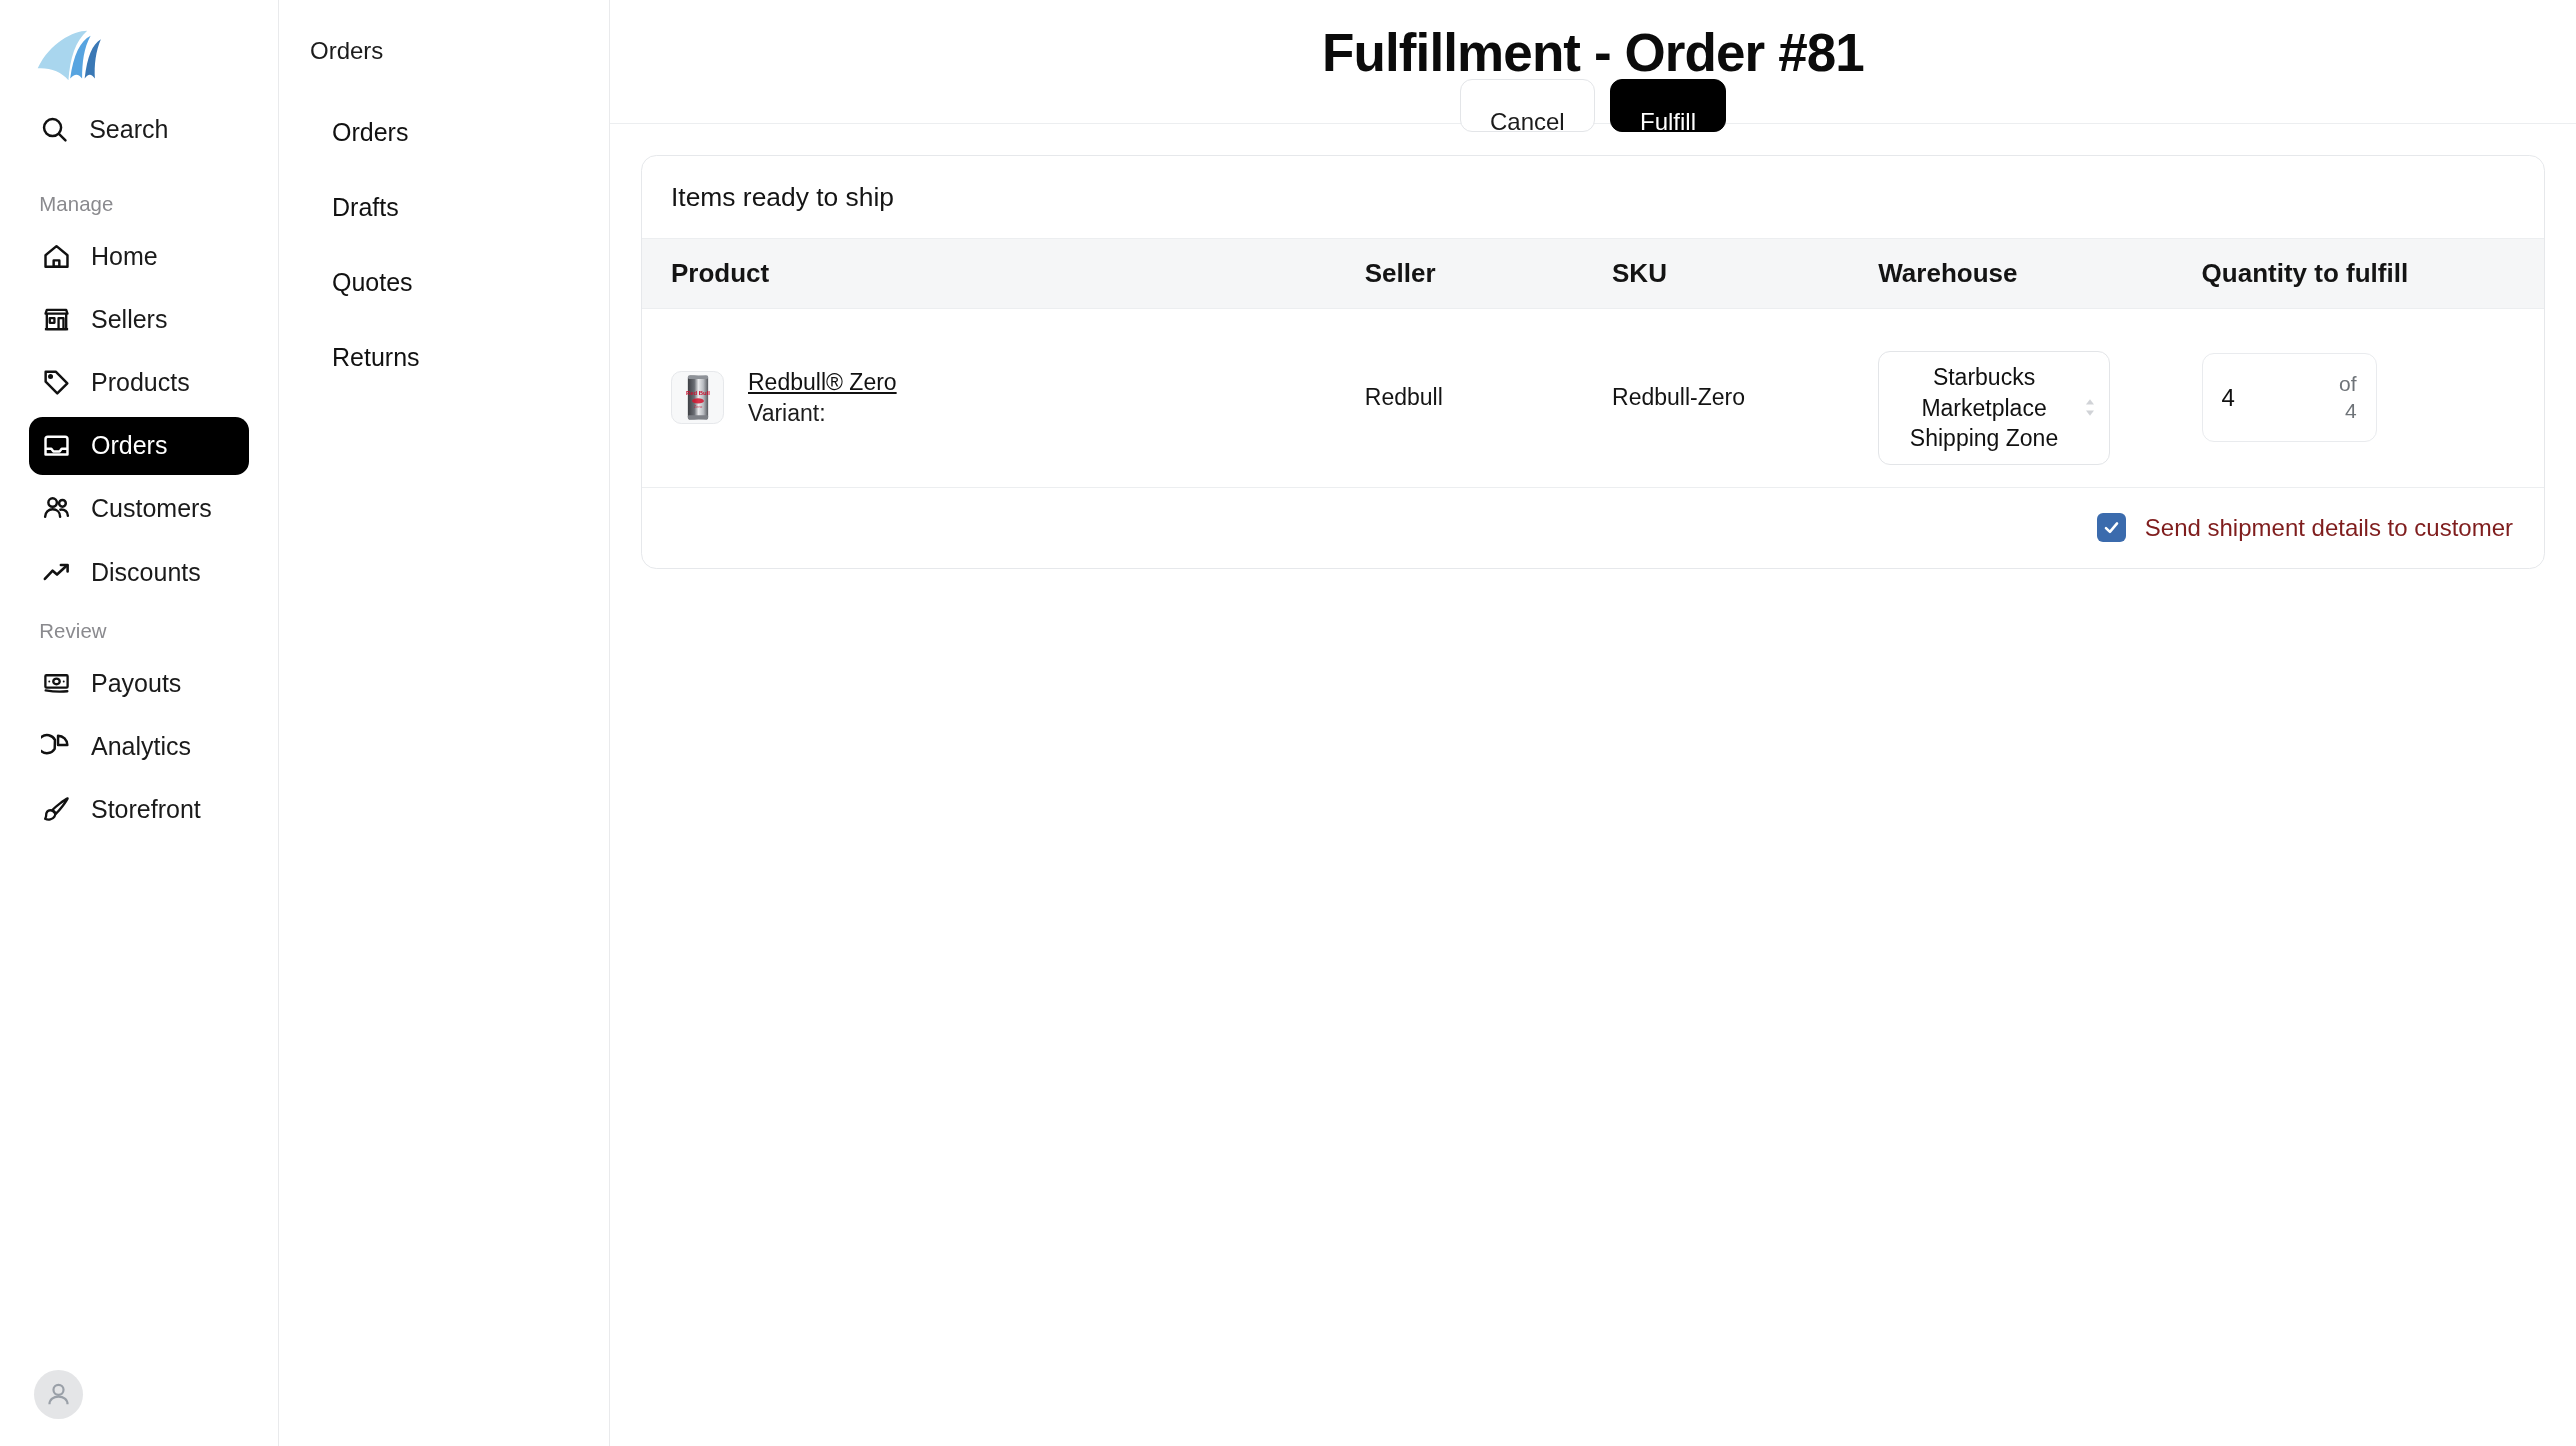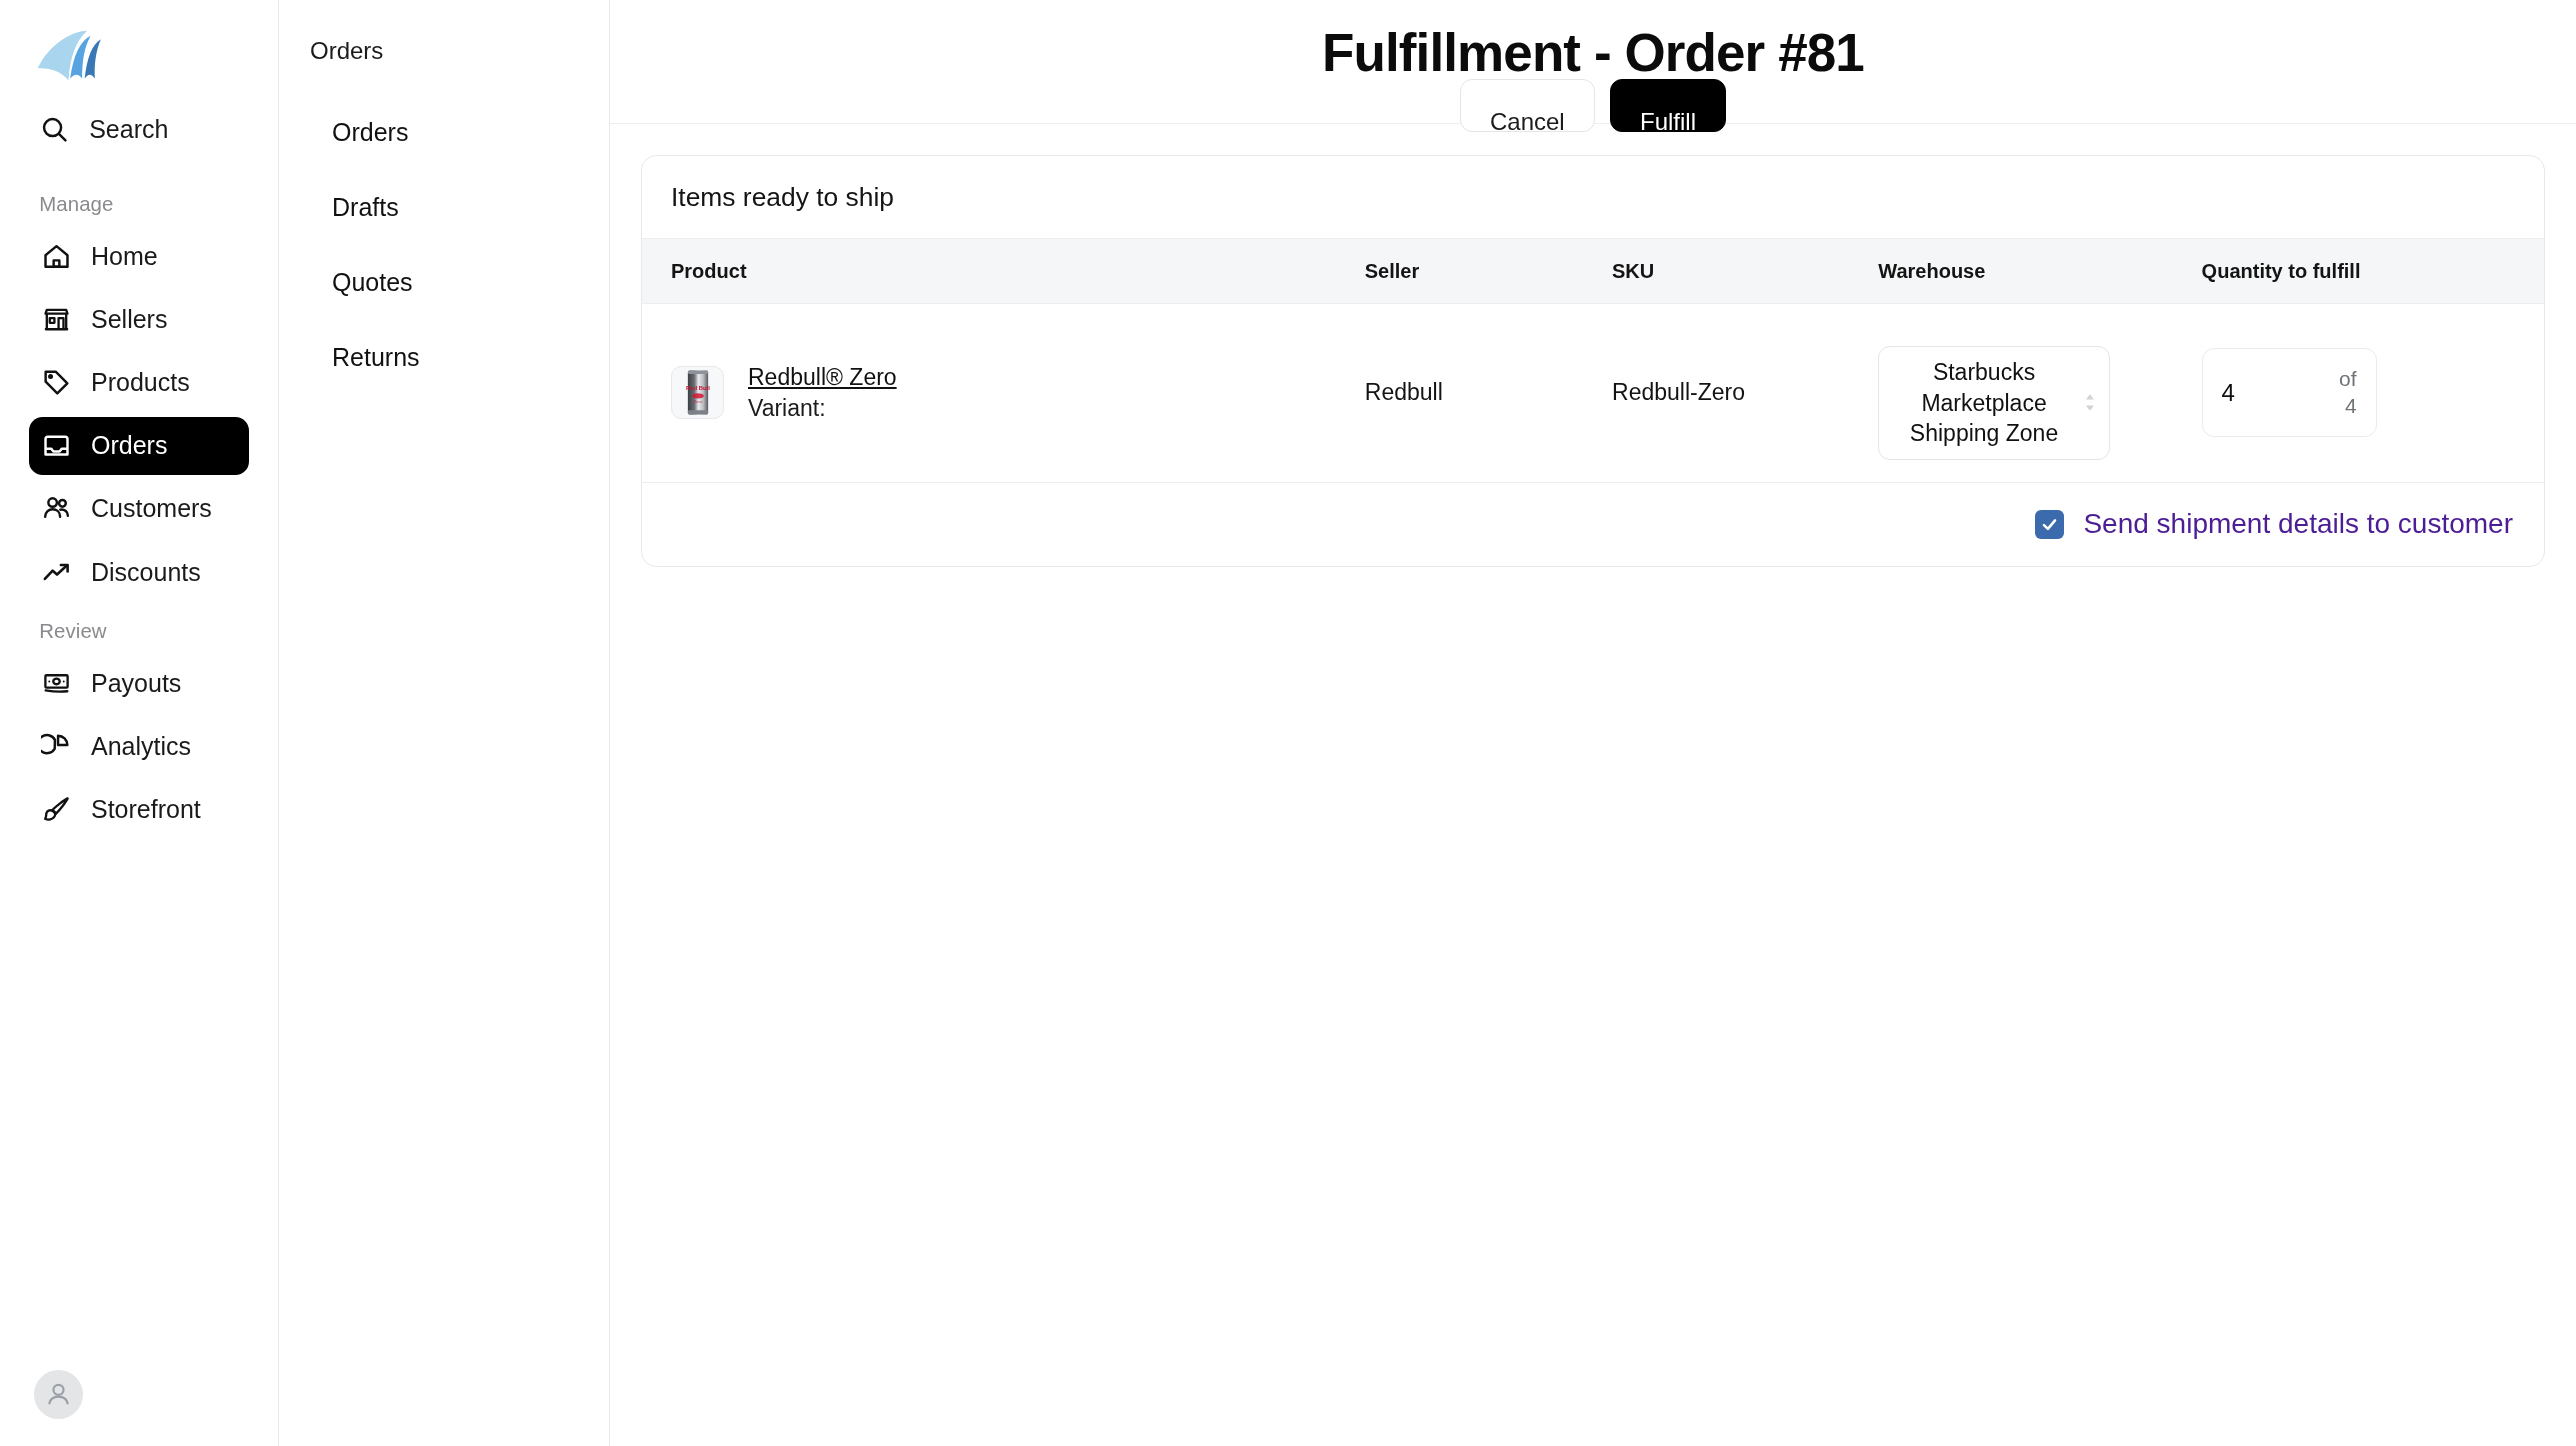--- a/index.html
+++ b/index.html
@@ -111,21 +111,21 @@
     overflow: hidden;
   }
   .card-title {
     font-size: 26.4px; color: #141414;
     padding: 25.6px 29px 25.6px 29px;
   }
 
   table.items { width: 100%; border-collapse: collapse; table-layout: fixed; }
   table.items thead tr { background: #f5f6f7; }
   table.items th {
-    text-align: left; font-size: 20px; font-weight: bold;
+    text-align: left; font-size: 26px; font-weight: bold;
     color: #141414; padding: 19px 0 19px 0;
     border-top: 1.7px solid #eceef0;
     border-bottom: 1.7px solid #eceef0;
     height: 65px; vertical-align: middle;
   }
   table.items td {
     padding: 22px 0; vertical-align: middle;
     font-size: 23px; color: #141414;
     border-bottom: 1.7px solid #eceef0;
   }
@@ -179,21 +179,21 @@
     display: flex; align-items: center; justify-content: flex-end;
     padding: 25.6px 31px;
   }
   .chk-row { display: flex; align-items: center; gap: 19px; cursor: pointer; }
   .chk {
     width: 29px; height: 29px; border-radius: 6px;
     background: #3b6bad; display: flex;
     align-items: center; justify-content: center;
     flex: 0 0 29px;
   }
-  .chk-label { font-size: 28px; color: #4c1d95; }
+  .chk-label { font-size: 24px; color: #7f1d1d; }
 </style>
 </head>
 <body>
 
 <div class="app">
 
   <aside class="sidebar">
 
     <div class="logo-wrap">
       <svg class="logo" viewBox="0 0 82 62">

